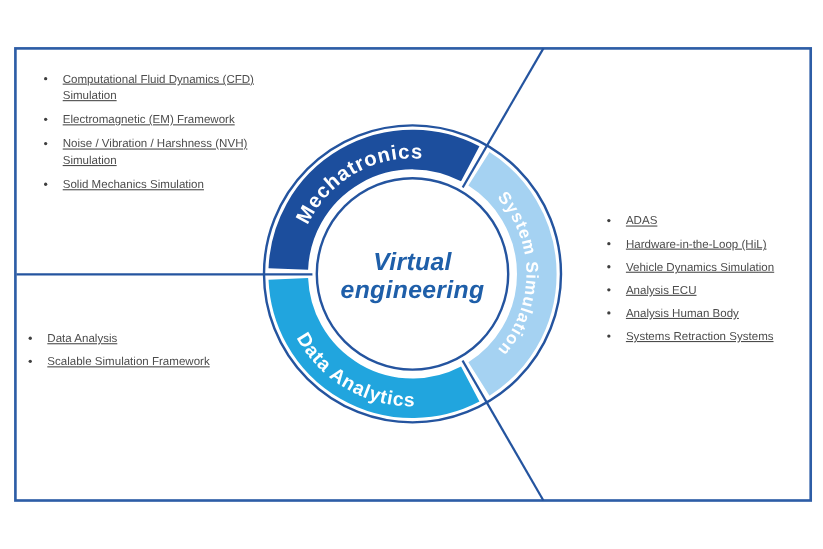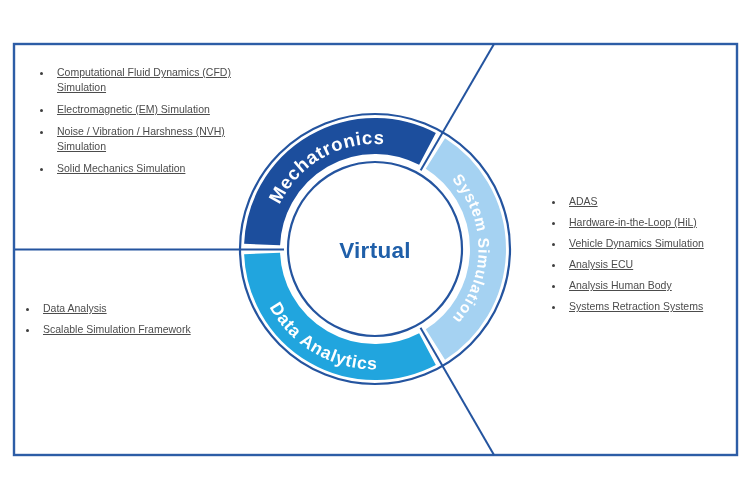--- a/index.html
+++ b/index.html
@@ -13,21 +13,21 @@
     font-family:"Liberation Sans", sans-serif;
     font-weight:bold; fill:#ffffff; letter-spacing:0.8px;
   }
   .seg-label.mech { font-size:18.5px; }
   .seg-label.sys  { font-size:15.5px; }
   .seg-label.data { font-size:17.5px; }
 
   .center-label {
     position:absolute; left:375px; top:251px; transform:translate(-50%,-50%);
     width:220px; text-align:center; color:#1f5fa9; font-weight:bold;
-    font-size:22.5px; line-height:26px; letter-spacing:0.3px;
+    font-size:22.5px; line-height:26px; letter-spacing:0.3px;font-style:italic;
   }
 
   ul.blist {
     position:absolute; margin:0; padding-left:13px; list-style:disc outside;
     color:#4c4c4c; font-size:10.5px;
   }
   ul.blist li { margin-bottom:7px; line-height:15px; padding-left:4px;text-decoration:underline; }
   ul.blist li::marker { color:#3f3f3f; }
   ul.blist.tight li { line-height:13px; margin-bottom:8px; }
 
@@ -68,25 +68,26 @@
     <text class="seg-label sys">
       <textPath href="#tp-sys" startOffset="50%" text-anchor="middle">System Simulation</textPath>
     </text>
     <text class="seg-label data">
       <textPath href="#tp-data" startOffset="50%" text-anchor="middle">Data Analytics</textPath>
     </text>
   </svg>
 
   <div class="center-label">
     <div>Virtual</div>
+    <div>engineering</div>
   </div>
 
   <ul class="blist list-mechatronics">
     <li>Computational Fluid Dynamics (CFD) Simulation</li>
-    <li>Electromagnetic (EM) Simulation</li>
+    <li>Electromagnetic (EM) Framework</li>
     <li>Noise / Vibration / Harshness (NVH) Simulation</li>
     <li>Solid Mechanics Simulation</li>
   </ul>
 
   <ul class="blist tight list-system">
     <li>ADAS</li>
     <li>Hardware-in-the-Loop (HiL)</li>
     <li>Vehicle Dynamics Simulation</li>
     <li>Analysis ECU</li>
     <li>Analysis Human Body</li>

